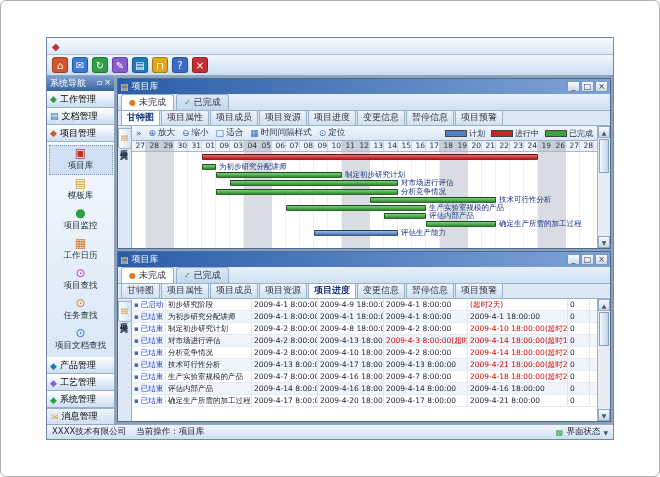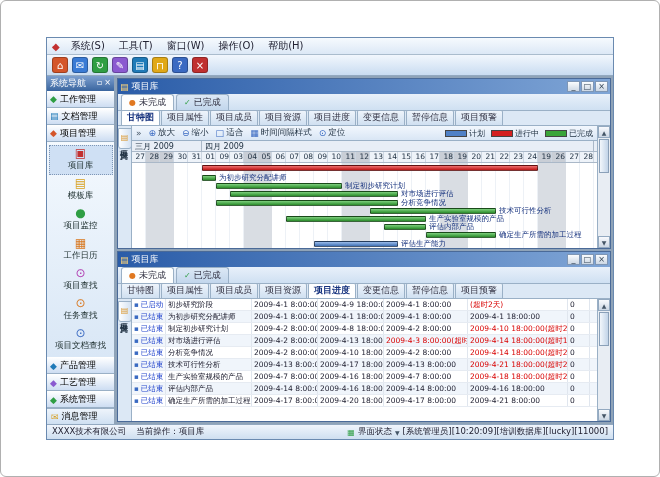--- a/index.html
+++ b/index.html
@@ -98,27 +98,20 @@
   .arrow-ico { font-size:6px; color:#456; }
 </style>
 </head>
 <body>
 
 <div class="frame">
   <div class="app">
 
     <div class="menubar">
       <span class="appico">◆</span>
-      <span class="menu-items" id="menu-items">
-          <span class="menu-item">系统(S)</span>
-          <span class="menu-item">工具(T)</span>
-          <span class="menu-item">窗口(W)</span>
-          <span class="menu-item">操作(O)</span>
-          <span class="menu-item">帮助(H)</span>
-        </span>
     </div>
 
     <div class="toolbar" id="toolbar">
         <span class="tbico" style="background: linear-gradient(rgb(212, 85, 42), rgb(212, 85, 42));">⌂</span>
         <span class="tbico" style="background: linear-gradient(rgb(58, 123, 213), rgb(58, 123, 213));">✉</span>
         <span class="tbico" style="background: linear-gradient(rgb(47, 158, 68), rgb(47, 158, 68));">↻</span>
         <span class="tbico" style="background: linear-gradient(rgb(138, 90, 208), rgb(138, 90, 208));">✎</span>
         <span class="tbico" style="background: linear-gradient(rgb(31, 122, 184), rgb(31, 122, 184));">▤</span>
         <span class="tbico" style="background: linear-gradient(rgb(224, 168, 24), rgb(224, 168, 24));">⊓</span>
         <span class="tbico" style="background: linear-gradient(rgb(58, 106, 194), rgb(58, 106, 194));">?</span>
@@ -271,24 +264,20 @@
                     <span class="leg-item">
                       <span class="leg-swatch" style="background: rgb(212, 32, 32);"></span>
                       <span>进行中</span>
                     </span>
                     <span class="leg-item">
                       <span class="leg-swatch" style="background: rgb(58, 165, 58);"></span>
                       <span>已完成</span>
                     </span>
                   </span>
               </div>
-              <div class="month-row" id="month-row">
-                  <div class="month-cell" style="width: 70px;">三月 2009</div>
-                  <div class="month-cell" style="width: 392px;">四月 2009</div>
-                </div>
               <div class="day-row" id="day-row">
                   <div class="day-cell">27</div>
                   <div class="day-cell we">28</div>
                   <div class="day-cell we">29</div>
                   <div class="day-cell">30</div>
                   <div class="day-cell">31</div>
                   <div class="day-cell">01</div>
                   <div class="day-cell">09</div>
                   <div class="day-cell">03</div>
                   <div class="day-cell we">04</div>
@@ -530,18 +519,17 @@
 
     <div class="statusbar">
       <span>XXXX技术有限公司</span>
       <span>
         <span>当前操作：</span><span>项目库</span>
       </span>
       <span class="sbar-right">
         <span class="grid-ico">▦</span>
         <span>界面状态</span>
         <span class="arrow-ico">▼</span>
-        <span>[系统管理员][10:20:09][培训数据库][lucky][11000]</span>
       </span>
     </div>
 
   </div>
 </div>
 
 </body></html>

